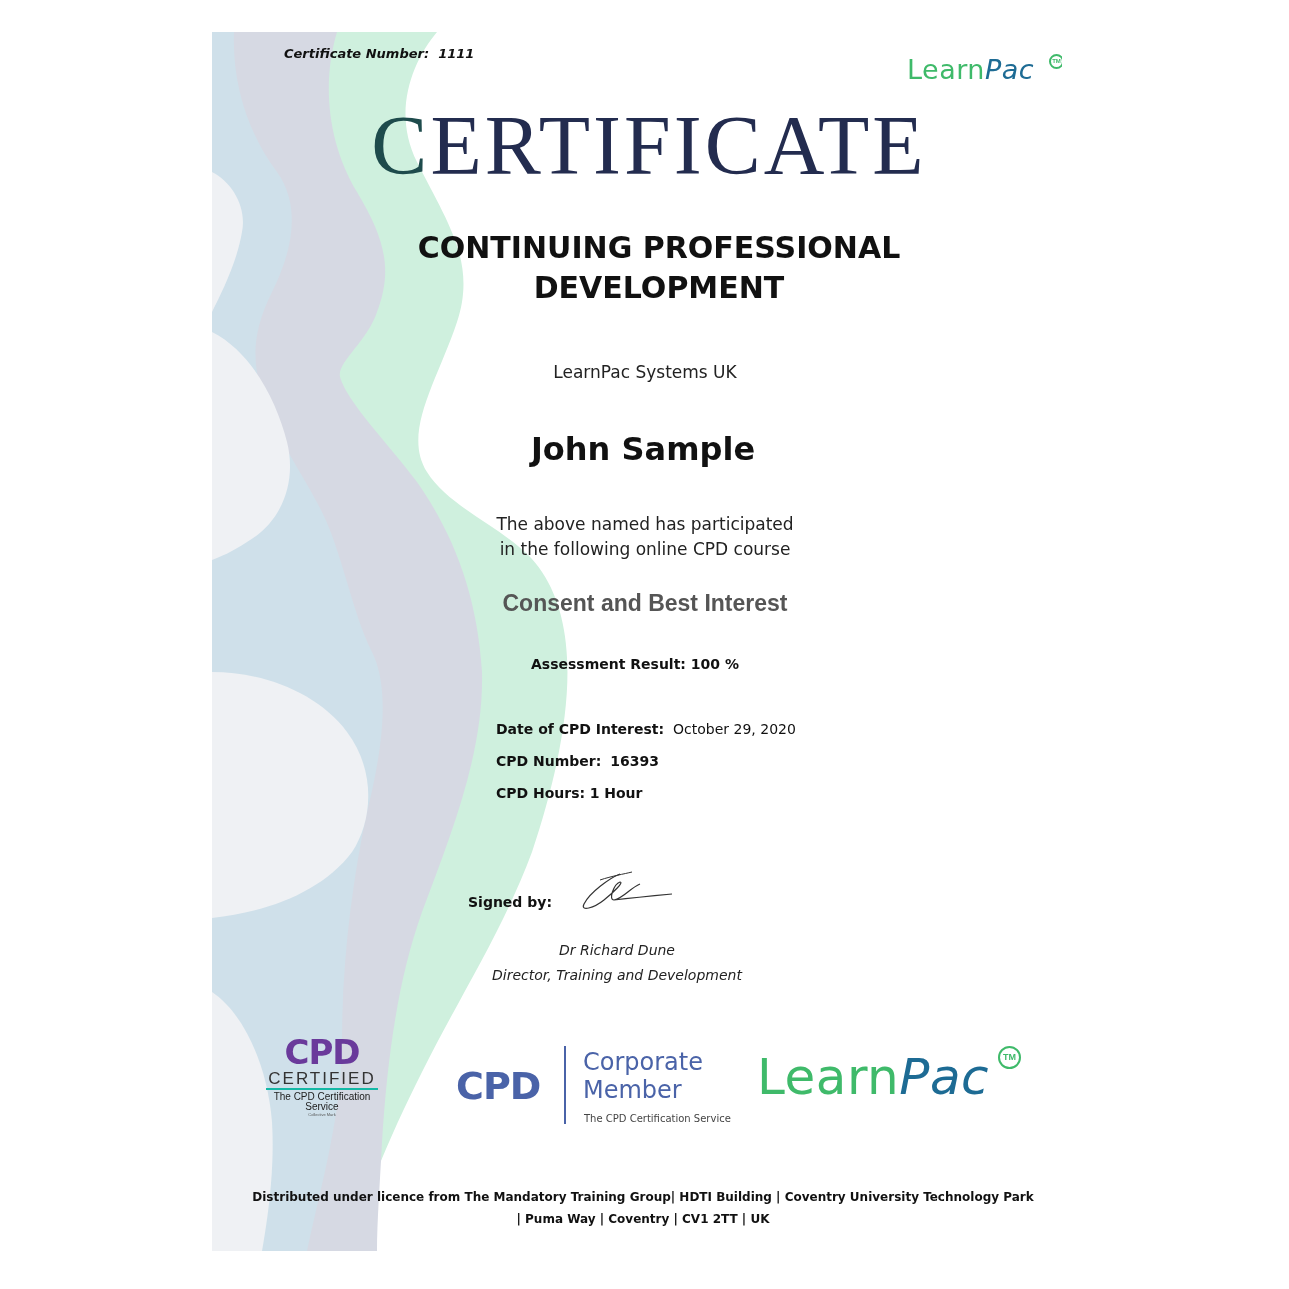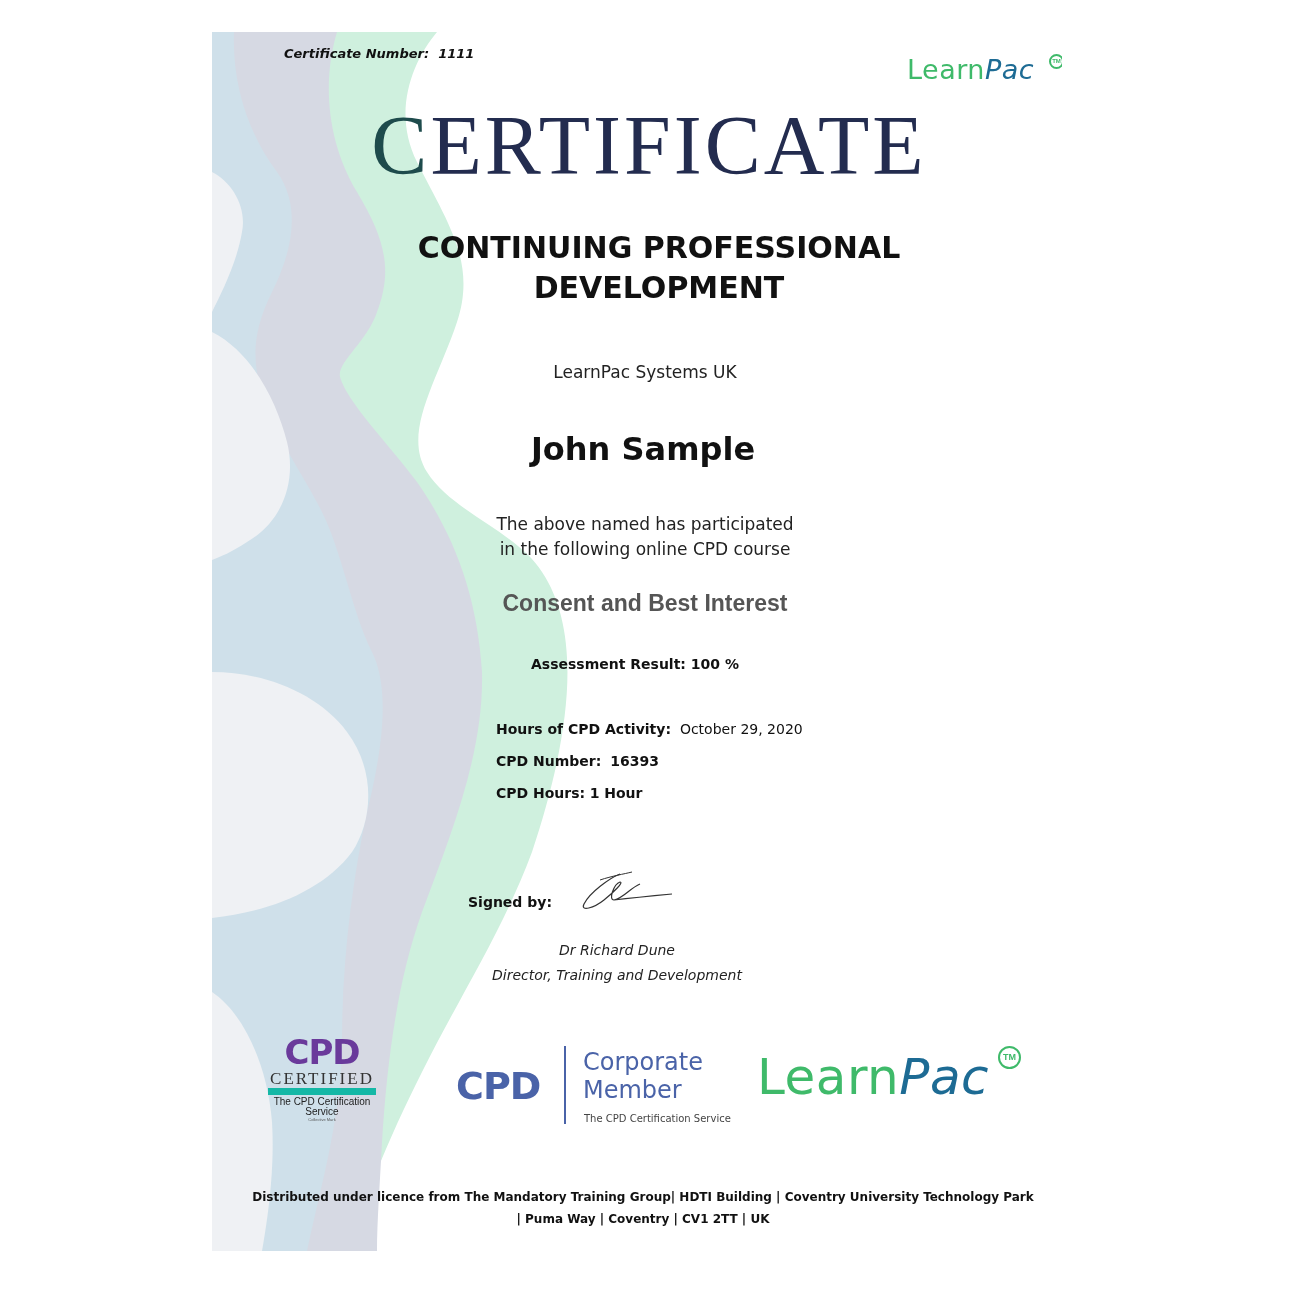--- a/index.html
+++ b/index.html
@@ -23,21 +23,21 @@
   .desc { left:0; width:866px; top:480px; font-size:17px; color:#222; font-family:"DejaVu Sans", sans-serif; line-height:25px; }
   .course { left:0; width:866px; top:558px; font-size:23px; font-weight:bold; color:#555; font-family:"Liberation Sans", sans-serif; }
   .assess { left:319px; top:624px; font-size:14px; font-weight:bold; color:#111; font-family:"DejaVu Sans", sans-serif; }
   .detail { left:284px; font-size:14px; color:#111; font-family:"DejaVu Sans", sans-serif; }
   .detail b { font-weight:bold; }
   .signed { left:256px; top:862px; font-size:14px; font-weight:bold; color:#111; font-family:"DejaVu Sans", sans-serif; }
   .signature { left:368px; top:838px; width:100px; height:46px; }
   .signer { left:0; width:810px; font-size:14px; font-style:italic; color:#222; font-family:"DejaVu Sans", sans-serif; }
   .cpd-cert { left:50px; top:1002px; width:120px; height:100px; text-align:center; }
   .cpd-big { font-family:"DejaVu Sans", sans-serif; font-weight:bold; font-size:34px; color:#6a3a9b; letter-spacing:-1px; line-height:36px; }
-  .cpd-certified { font-family:Liberation Serif, serif; font-size:17px; letter-spacing:2px; color:#333; border-bottom:7px solid #14b8a6; display:inline-block; line-height:18px; padding:0 2px; }
+  .cpd-certified { font-family:Liberation Sans, sans-serif; font-size:17px; letter-spacing:2px; color:#333; border-bottom:2px solid #14b8a6; display:inline-block; line-height:18px; padding:0 2px; }
   .cpd-svc { font-family:"Liberation Sans", sans-serif; font-size:10px; color:#222; line-height:10px; margin-top:2px; }
   .cpd-mark { font-size:4px; color:#555; }
   .corp { left:244px; top:1012px; width:290px; height:90px; }
   .corp-cpd { position:absolute; left:0; top:20px; font-family:"DejaVu Sans", sans-serif; font-weight:bold; font-size:38px; color:#4a63a8; letter-spacing:-1px; }
   .corp-bar { position:absolute; left:108px; top:2px; width:2px; height:78px; background:#4a63a8; }
   .corp-line1 { position:absolute; left:127px; top:4px; font-size:24px; color:#4a63a8; font-family:"DejaVu Sans", sans-serif; line-height:28px; }
   .corp-svc { position:absolute; left:128px; top:69px; font-size:10px; color:#444; font-family:"DejaVu Sans", sans-serif; }
   .logo-bottom { left:545px; top:1016px; width:250px; height:70px; }
   .logo-bottom .logo-text { font-size:50px; }
   .footer { left:0; width:862px; font-size:12px; font-weight:bold; color:#111; font-family:"DejaVu Sans", sans-serif; }
@@ -92,21 +92,21 @@
   </div>
 
   <div class="abs course center">Consent and Best Interest</div>
 
   <div class="abs assess">
     <span>Assessment Result:</span>
     <span>100 %</span>
   </div>
 
   <div class="abs detail" style="top:689px;">
-    <b>Hours of CPD Activity:</b>&nbsp;
+    <b>Date of CPD Interest:</b>&nbsp;
     <span>October 29, 2020</span>
   </div>
   <div class="abs detail" style="top:721px;">
     <b>CPD Number:</b>&nbsp;
     <b>16393</b>
   </div>
   <div class="abs detail" style="top:753px;">
     <b>CPD Hours:</b>
     <b>1 Hour</b>
   </div>

